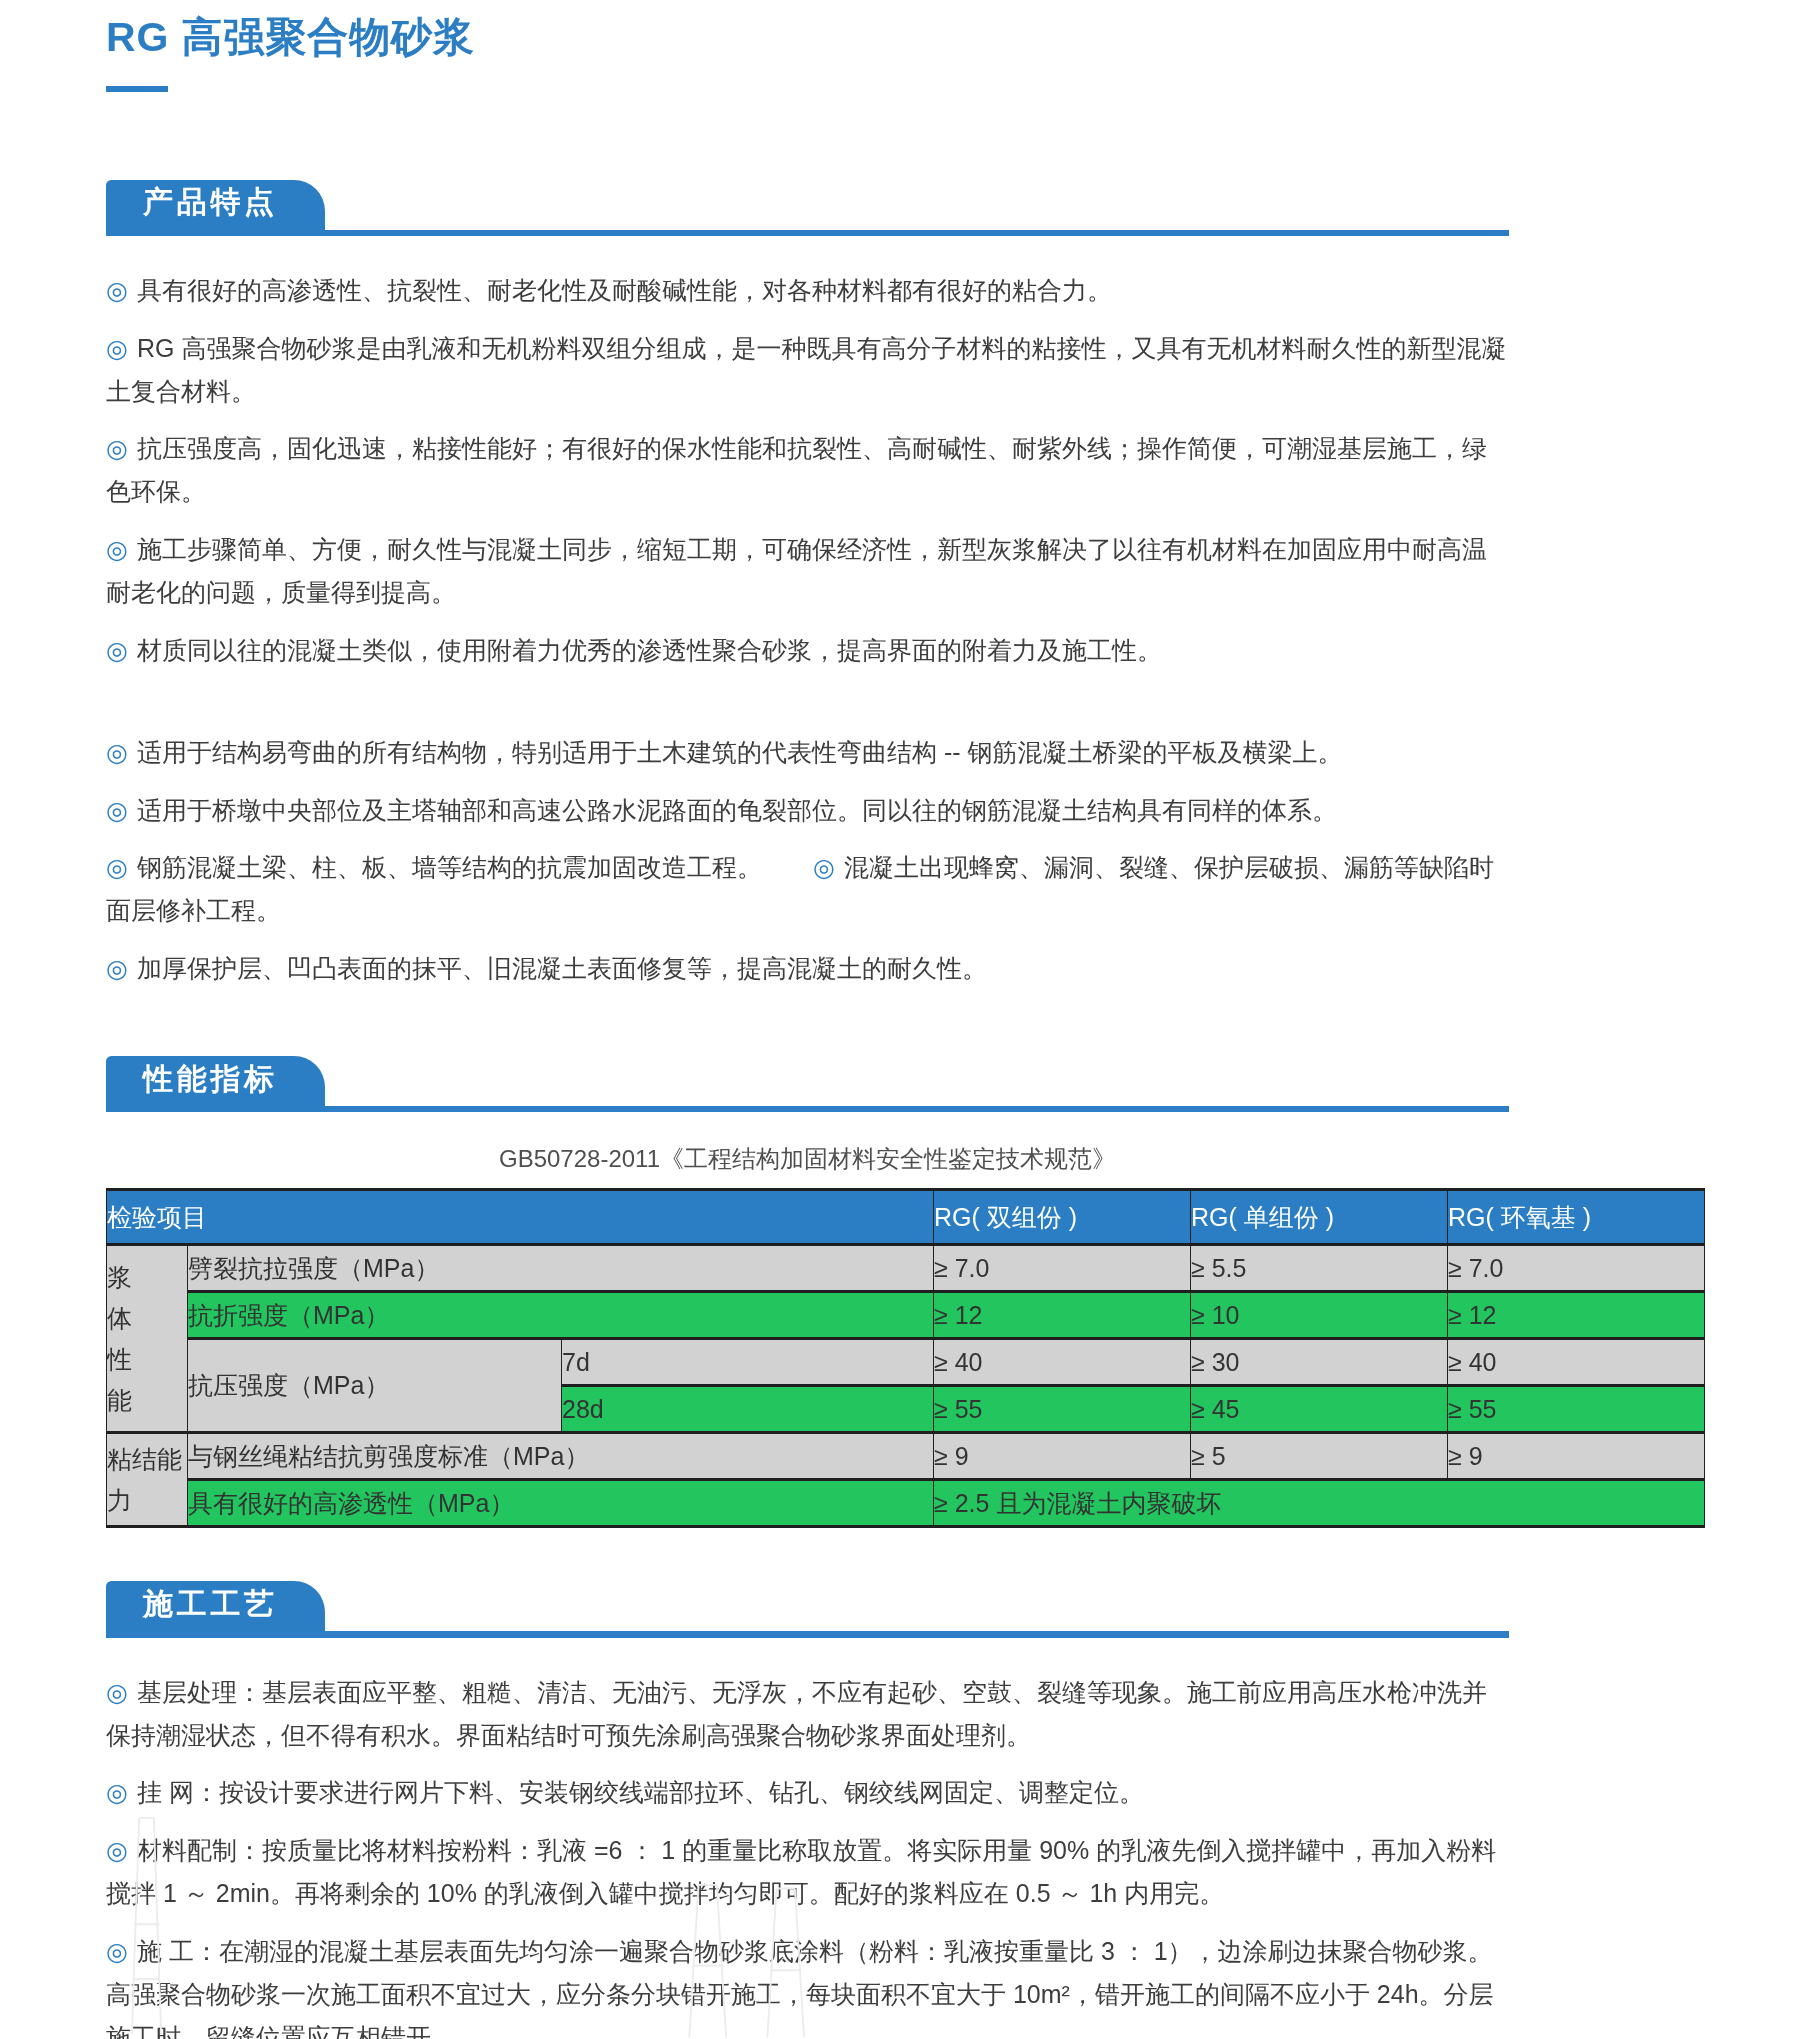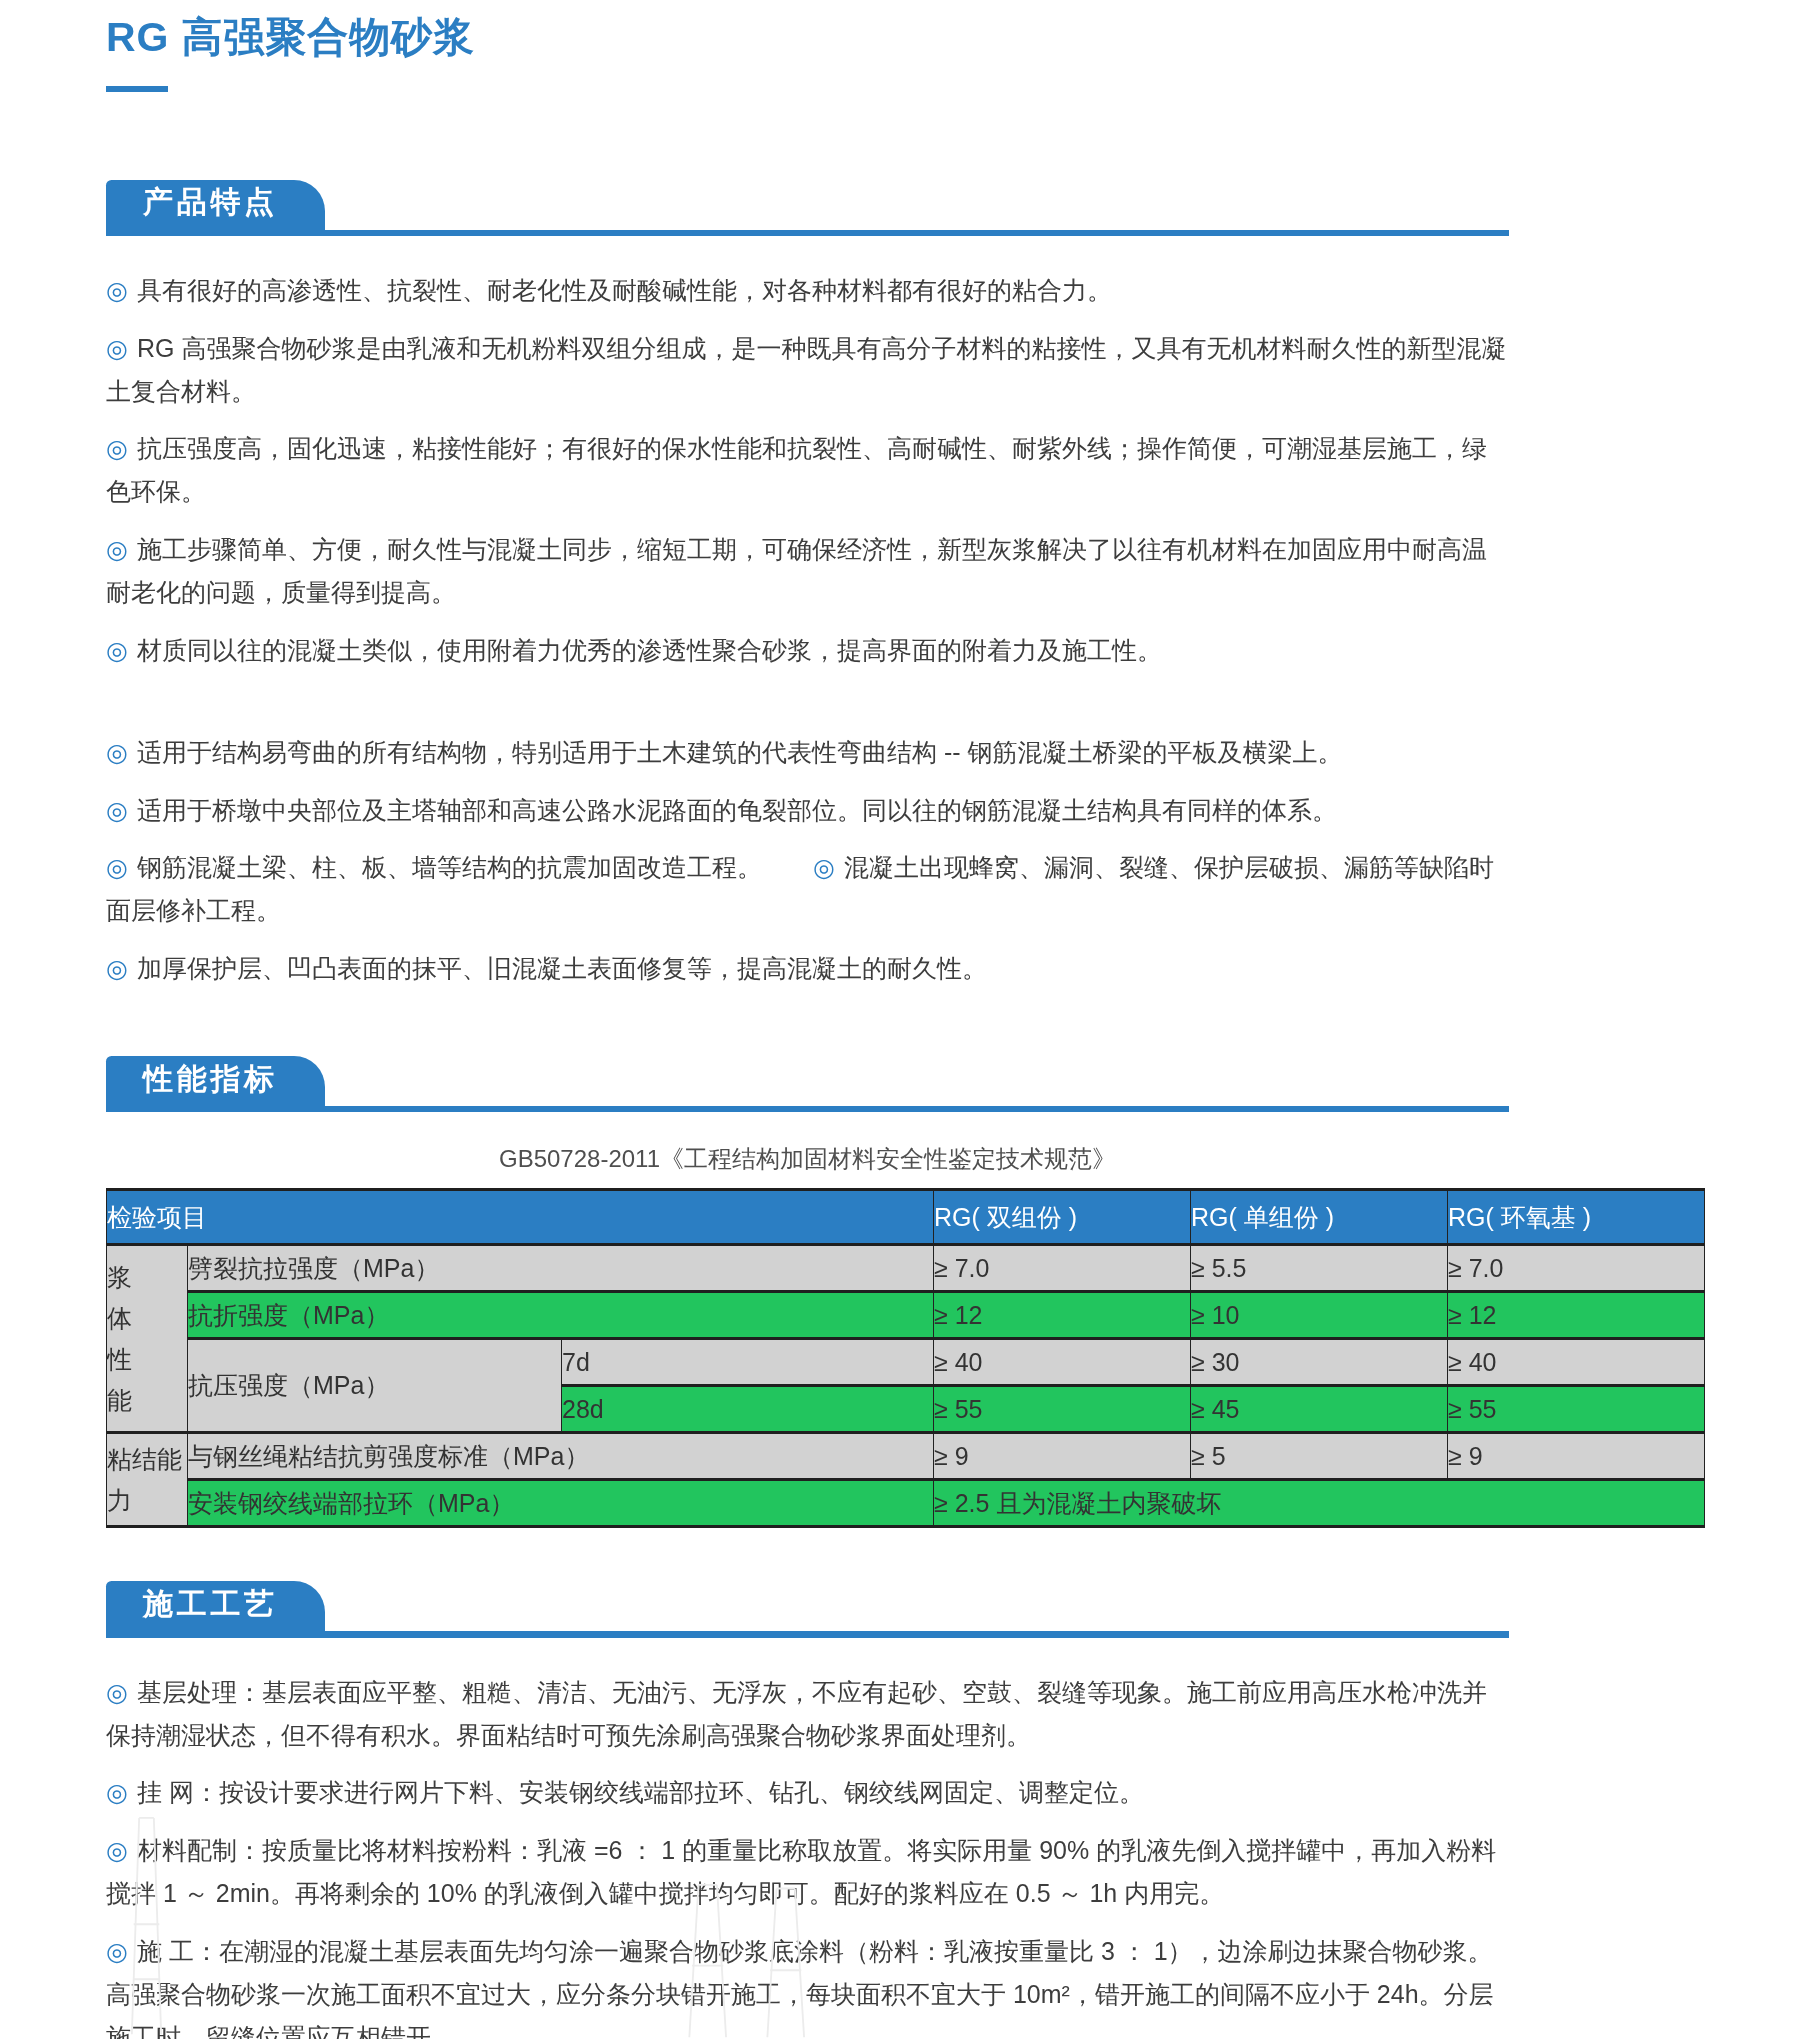--- a/index.html
+++ b/index.html
@@ -214,21 +214,21 @@
           <td class="group" rowspan="2">
             <div>粘结能</div>
             <div>力</div>
           </td>
           <td class="gray" colspan="2">与钢丝绳粘结抗剪强度标准（MPa）</td>
           <td class="gray">≥ 9</td>
           <td class="gray">≥ 5</td>
           <td class="gray">≥ 9</td>
         </tr>
         <tr>
-          <td colspan="2">安装钢绞线端部拉环（MPa）</td>
+          <td colspan="2">具有很好的高渗透性（MPa）</td>
           <td colspan="3">≥ 2.5 且为混凝土内聚破坏</td>
         </tr>
       </tbody>
     </table>
   </div>
 
   <div class="sec gap-s4">
     <div class="sec-head">
       <div class="sec-badge">
           <span>施工工艺</span>

